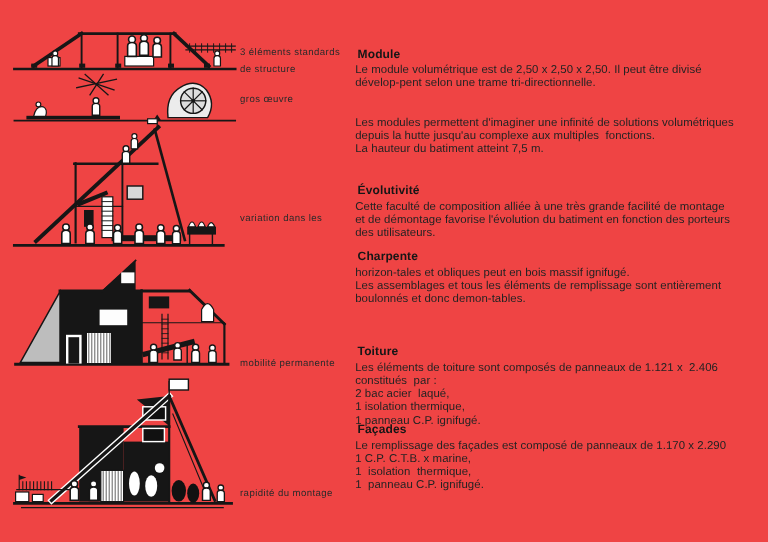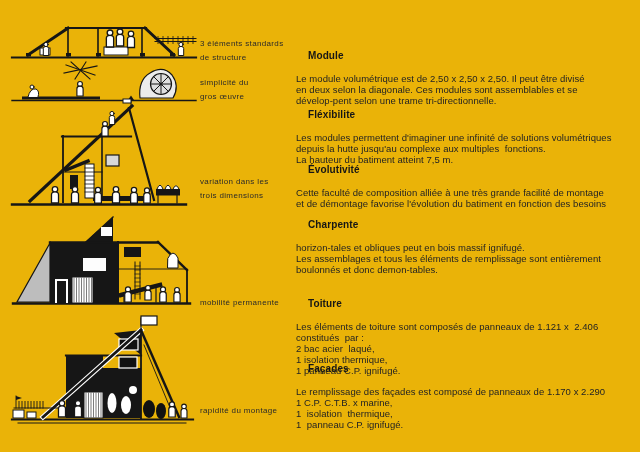--- a/index.html
+++ b/index.html
@@ -1,32 +1,32 @@
 <!DOCTYPE html>
 <html><head>
 <meta charset="utf-8">
 <style>
   html,body{margin:0;padding:0;}
   body{
     width:640px;height:452px;background:#ffffff;position:relative;overflow:hidden;
     font-family:"Liberation Sans","DejaVu Sans",sans-serif;color:#1d1d1d;
   }
-  .page{position:absolute;inset:0;background:#eab308;}
+  .page{position:absolute;inset:0;background:#ef4444;}
   
   .figs{position:absolute;left:0;top:0;width:210px;height:452px;}
   
   .fig-label{
     position:absolute;left:200px;width:92px;
     font-size:8px;line-height:14px;letter-spacing:.35px;color:#2a2a2a;
   }
   .fig-label span{display:block;white-space:pre;}
   
   .section{position:absolute;left:296px;width:344px;}
   .section h3{
-    margin:12px;font-size:10px;line-height:11px;font-weight:bold;color:#161616;
+    margin:2px;font-size:10px;line-height:11px;font-weight:bold;color:#161616;
     letter-spacing:.1px;white-space:pre;
   }
   .section .ln{
     display:block;font-size:9.5px;line-height:11px;color:#232323;
     letter-spacing:.05px;white-space:pre;
   }
 </style>
 </head>
 <body>
 
@@ -257,52 +257,49 @@
         <use href="#psn" transform="translate(184,418) scale(1.1)"></use>
       </g>
     </g>
   </svg>
 
   <div class="fig-label" style="top:37px">
     <span>3 éléments standards</span>
     <span>de structure</span>
   </div>
   <div class="fig-label" style="top:76px">
-    <span>simplicité du</span>
     <span>gros œuvre</span>
   </div>
   <div class="fig-label" style="top:175px">
     <span>variation dans les</span>
-    <span>trois dimensions</span>
   </div>
   <div class="fig-label" style="top:296px">
     <span>mobilité permanente</span>
   </div>
   <div class="fig-label" style="top:404px">
     <span>rapidité du montage</span>
   </div>
 
   <div class="section" style="top:38px">
     <h3>Module</h3>
     <span class="ln">Le module volumétrique est de 2,50 x 2,50 x 2,50. Il peut être divisé</span>
-    <span class="ln">en deux selon la diagonale. Ces modules sont assemblables et se</span>
     <span class="ln">dévelop-pent selon une trame tri-directionnelle.</span>
   </div>
 
   <div class="section" style="top:97px">
-    <h3>Fléxibilite</h3>
     <span class="ln">Les modules permettent d'imaginer une infinité de solutions volumétriques</span>
     <span class="ln">depuis la hutte jusqu'au complexe aux multiples  fonctions.</span>
     <span class="ln">La hauteur du batiment atteint 7,5 m.</span>
   </div>
 
   <div class="section" style="top:152px">
     <h3>Évolutivité</h3>
     <span class="ln">Cette faculté de composition alliée à une très grande facilité de montage</span>
-    <span class="ln">et de démontage favorise l'évolution du batiment en fonction des besoins</span>
+    <span class="ln">et de démontage favorise l'évolution du batiment en fonction des porteurs</span>
+    <span class="ln">des utilisateurs.</span>
   </div>
 
   <div class="section" style="top:207px">
     <h3>Charpente</h3>
     <span class="ln">horizon-tales et obliques peut en bois massif ignifugé.</span>
     <span class="ln">Les assemblages et tous les éléments de remplissage sont entièrement</span>
     <span class="ln">boulonnés et donc demon-tables.</span>
   </div>
 
   <div class="section" style="top:286px">

